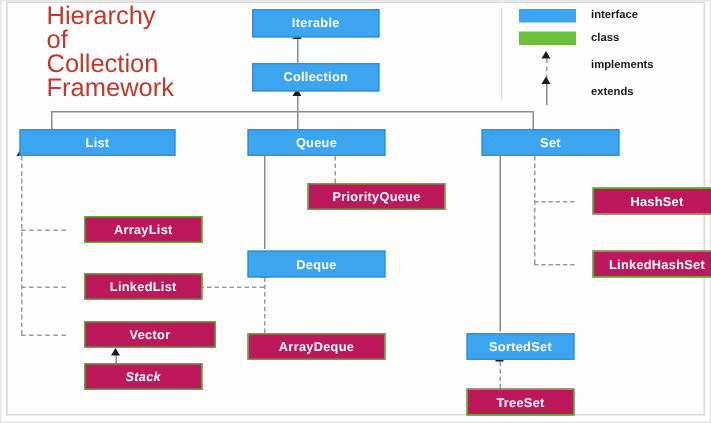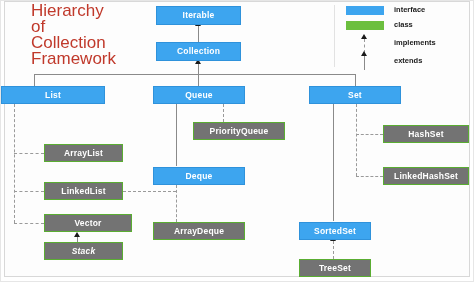--- a/index.html
+++ b/index.html
@@ -1,22 +1,22 @@
 <!DOCTYPE html>
 <html><head>
 <meta charset="utf-8">
 <style>
   html,body{margin:0;padding:0;background:#ffffff;}
   body{width:474px;height:282px;overflow:hidden;font-family:"Liberation Sans",sans-serif;}
   #canvas{position:relative;width:474px;height:282px;background:#ffffff;box-sizing:border-box;border:1px solid #e6e6e6;}
   .frame{position:absolute;left:3px;top:0px;width:466px;height:276px;background:#fdfdfd;border:1px solid #d8d8d8;box-sizing:border-box;}
   .node{position:absolute;box-sizing:border-box;display:flex;align-items:center;justify-content:center;
-        color:#ffffff;font-size:8.5px;font-weight:bold;letter-spacing:.2px;text-align:center;line-height:1;}
+        color:#ffffff;font-size:8.5px;font-weight:bold;letter-spacing:.2px;text-align:center;line-height:1;margin-left:12px;}
   .iface{background:#3da5ef;border:1px solid #2f92db;}
-  .cls{background:#737373;border:1px solid #5aad32;}
+  .cls{background:#be185d;border:1px solid #5aad32;}
   .title{position:absolute;color:#c0392b;font-size:17px;line-height:16px;font-family:"Liberation Sans",sans-serif;}
   .line{position:absolute;background:#8a8a8a;}
   .vline{width:1.2px;}
   .hline{height:1.2px;}
   .dash-v{position:absolute;width:0;border-left:1px dashed #9a9a9a;}
   .dash-h{position:absolute;height:0;border-top:1px dashed #9a9a9a;}
   .arrow{position:absolute;width:0;height:0;border-left:3.5px solid transparent;border-right:3.5px solid transparent;border-bottom:5px solid #1a1a1a;}
   .legend{position:absolute;font-size:7.5px;color:#1a1a1a;font-weight:bold;}
   .swatch{position:absolute;height:9px;width:38px;}
   .sw-iface{background:#3da5ef;}

